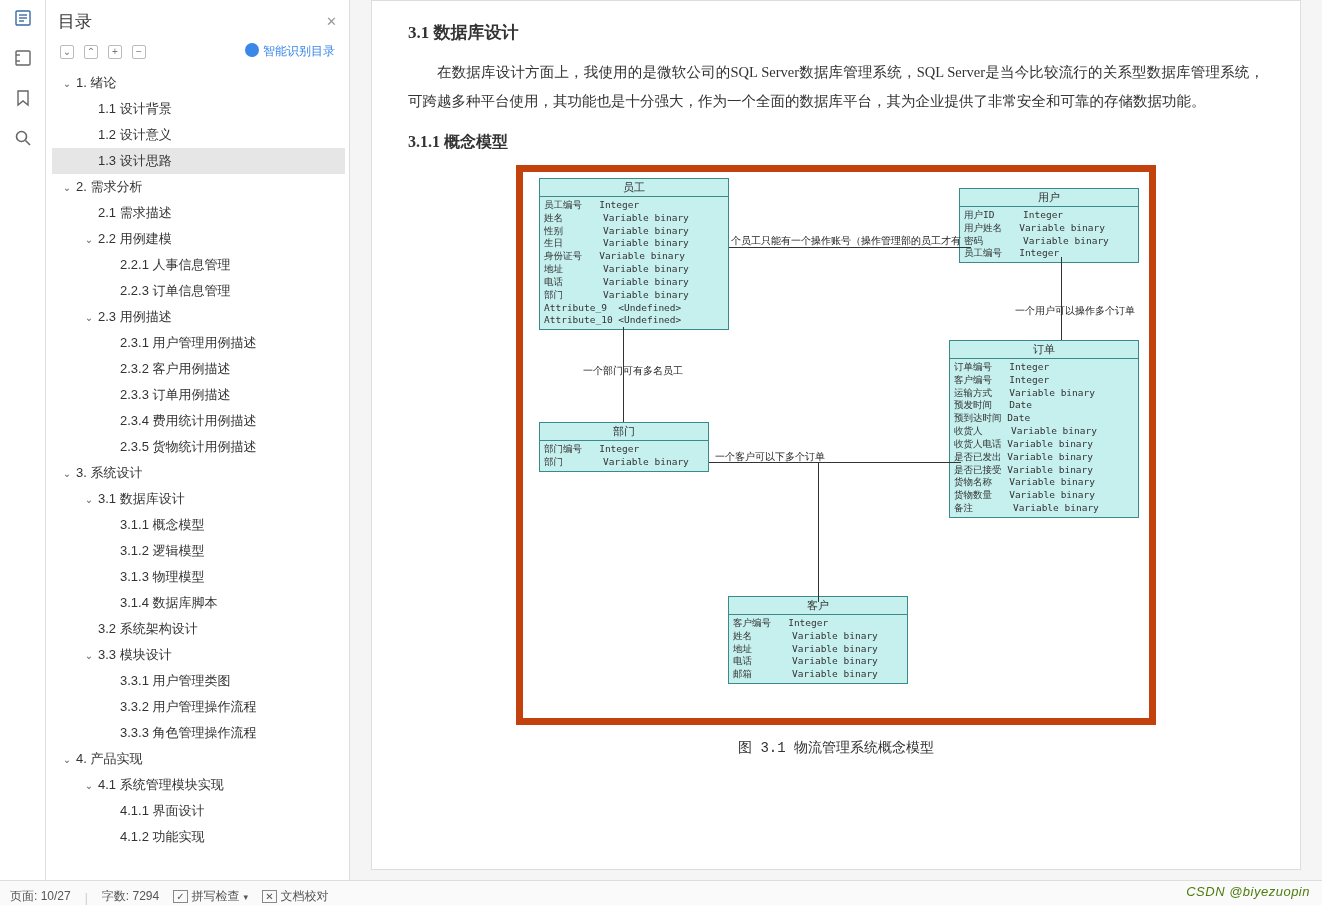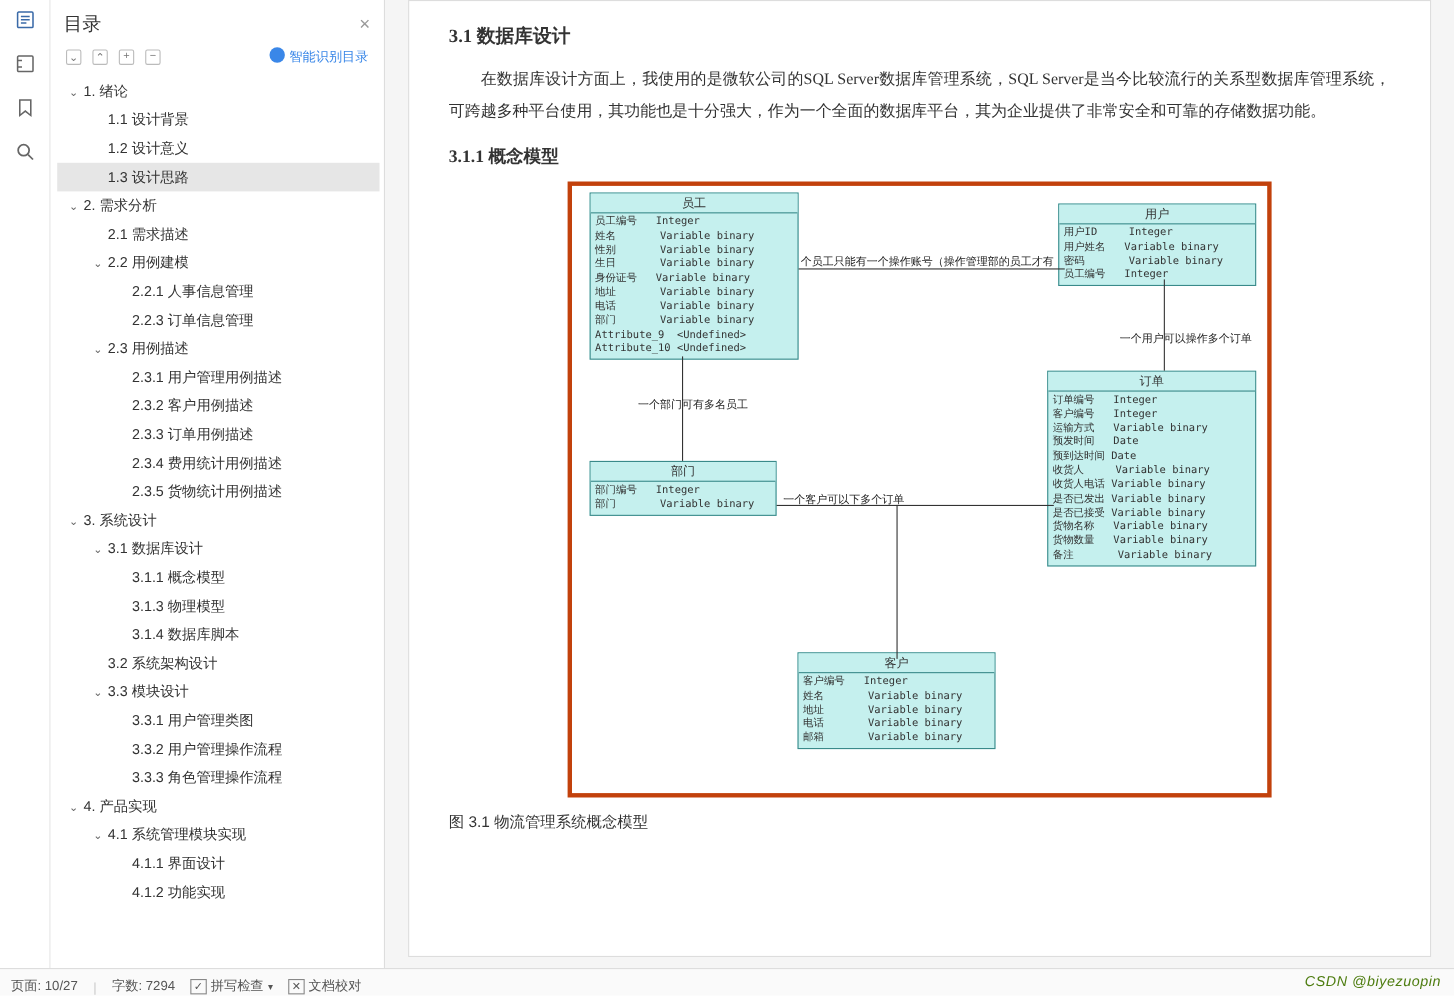--- a/index.html
+++ b/index.html
@@ -20,27 +20,27 @@
     .tree-item.sel{background:#e6e6e6}
     .tree-item .tw{display:inline-block;width:14px;color:#666;font-size:10px;text-align:center;margin-right:2px}
     .d0{padding-left:8px}.d1{padding-left:30px}.d2{padding-left:52px}
     .status{position:absolute;left:0;bottom:0;height:25px;width:1322px;border-top:1px solid #ddd;display:flex;align-items:flex-end;font-size:12px;color:#555;padding:0 10px;gap:14px;background:#fafafa}
     .status .sep{color:#ccc}
     .doc{position:absolute;left:350px;top:0;right:0;height:880px;overflow:auto;background:#f5f5f5}
     .page{margin:0 auto;width:930px;background:#fff;border:1px solid #ddd;padding:18px 36px 40px;position:relative;min-height:870px}
     h2.sec{font-family:"SimSun",serif;font-size:17px;font-weight:bold;margin:2px 0 14px}
     h3.sec{font-family:"SimSun",serif;font-size:16px;font-weight:bold;margin:16px 0 12px}
     p.body{font-family:"SimSun",serif;font-size:14.5px;line-height:2;text-indent:2em;text-align:justify}
-    .dia-wrap{border:4px solid #c2410c;padding:6px;margin:7px auto 10px;width:640px;height:560px;position:relative;font-family:"SimSun",monospace;font-size:10px}
+    .dia-wrap{border:7px solid #c2410c;padding:6px;margin:7px auto 10px;width:640px;height:560px;position:relative;font-family:"SimSun",monospace;font-size:10px}
     .ent{position:absolute;border:1px solid #3a8a8a;background:#c5f0ee}
     .ent .hd{border-bottom:1px solid #3a8a8a;text-align:center;font-size:11px;padding:1px 0;background:#c5f0ee}
     .ent .bd{padding:2px 4px;font-size:9.5px;line-height:1.35;white-space:pre}
     .lbl{position:absolute;font-size:10px;color:#222;white-space:nowrap}
     .ln{position:absolute;background:#333}
-    .cap{text-align:left;font-family:Liberation Sans, sans-serif;font-size:14px;margin-top:14px}
+    .cap{text-align:center;font-family:Liberation Mono, monospace;font-size:14px;margin-top:14px}
     .wm{position:absolute;right:12px;bottom:6px;font-size:13px;color:#4d7c0f;font-style:italic;letter-spacing:.5px}
     .tree::-webkit-scrollbar,.doc::-webkit-scrollbar{width:10px}
     .tree::-webkit-scrollbar-thumb,.doc::-webkit-scrollbar-thumb{background:#ccc;border-radius:5px}
   </style>
 </head>
 <body>
 
 <div class="icon-rail">
   <div class="ic">
       <svg width="18" height="18" viewBox="0 0 18 18" fill="none" stroke="#3a6aa8" stroke-width="1.4">
@@ -98,20 +98,21 @@
       <div class="tree-item d2"><span class="tw"></span><span>2.2.3 订单信息管理</span></div>
       <div class="tree-item d1"><span class="tw">⌄</span><span>2.3 用例描述</span></div>
       <div class="tree-item d2"><span class="tw"></span><span>2.3.1 用户管理用例描述</span></div>
       <div class="tree-item d2"><span class="tw"></span><span>2.3.2 客户用例描述</span></div>
       <div class="tree-item d2"><span class="tw"></span><span>2.3.3 订单用例描述</span></div>
       <div class="tree-item d2"><span class="tw"></span><span>2.3.4 费用统计用例描述</span></div>
       <div class="tree-item d2"><span class="tw"></span><span>2.3.5 货物统计用例描述</span></div>
       <div class="tree-item d0"><span class="tw">⌄</span><span>3. 系统设计</span></div>
       <div class="tree-item d1"><span class="tw">⌄</span><span>3.1 数据库设计</span></div>
       <div class="tree-item d2"><span class="tw"></span><span>3.1.1 概念模型</span></div>
+      <div class="tree-item d2"><span class="tw"></span><span>3.1.2 逻辑模型</span></div>
       <div class="tree-item d2"><span class="tw"></span><span>3.1.3 物理模型</span></div>
       <div class="tree-item d2"><span class="tw"></span><span>3.1.4 数据库脚本</span></div>
       <div class="tree-item d1"><span class="tw"></span><span>3.2 系统架构设计</span></div>
       <div class="tree-item d1"><span class="tw">⌄</span><span>3.3 模块设计</span></div>
       <div class="tree-item d2"><span class="tw"></span><span>3.3.1 用户管理类图</span></div>
       <div class="tree-item d2"><span class="tw"></span><span>3.3.2 用户管理操作流程</span></div>
       <div class="tree-item d2"><span class="tw"></span><span>3.3.3 角色管理操作流程</span></div>
       <div class="tree-item d0"><span class="tw">⌄</span><span>4. 产品实现</span></div>
       <div class="tree-item d1"><span class="tw">⌄</span><span>4.1 系统管理模块实现</span></div>
       <div class="tree-item d2"><span class="tw"></span><span>4.1.1 界面设计</span></div>

